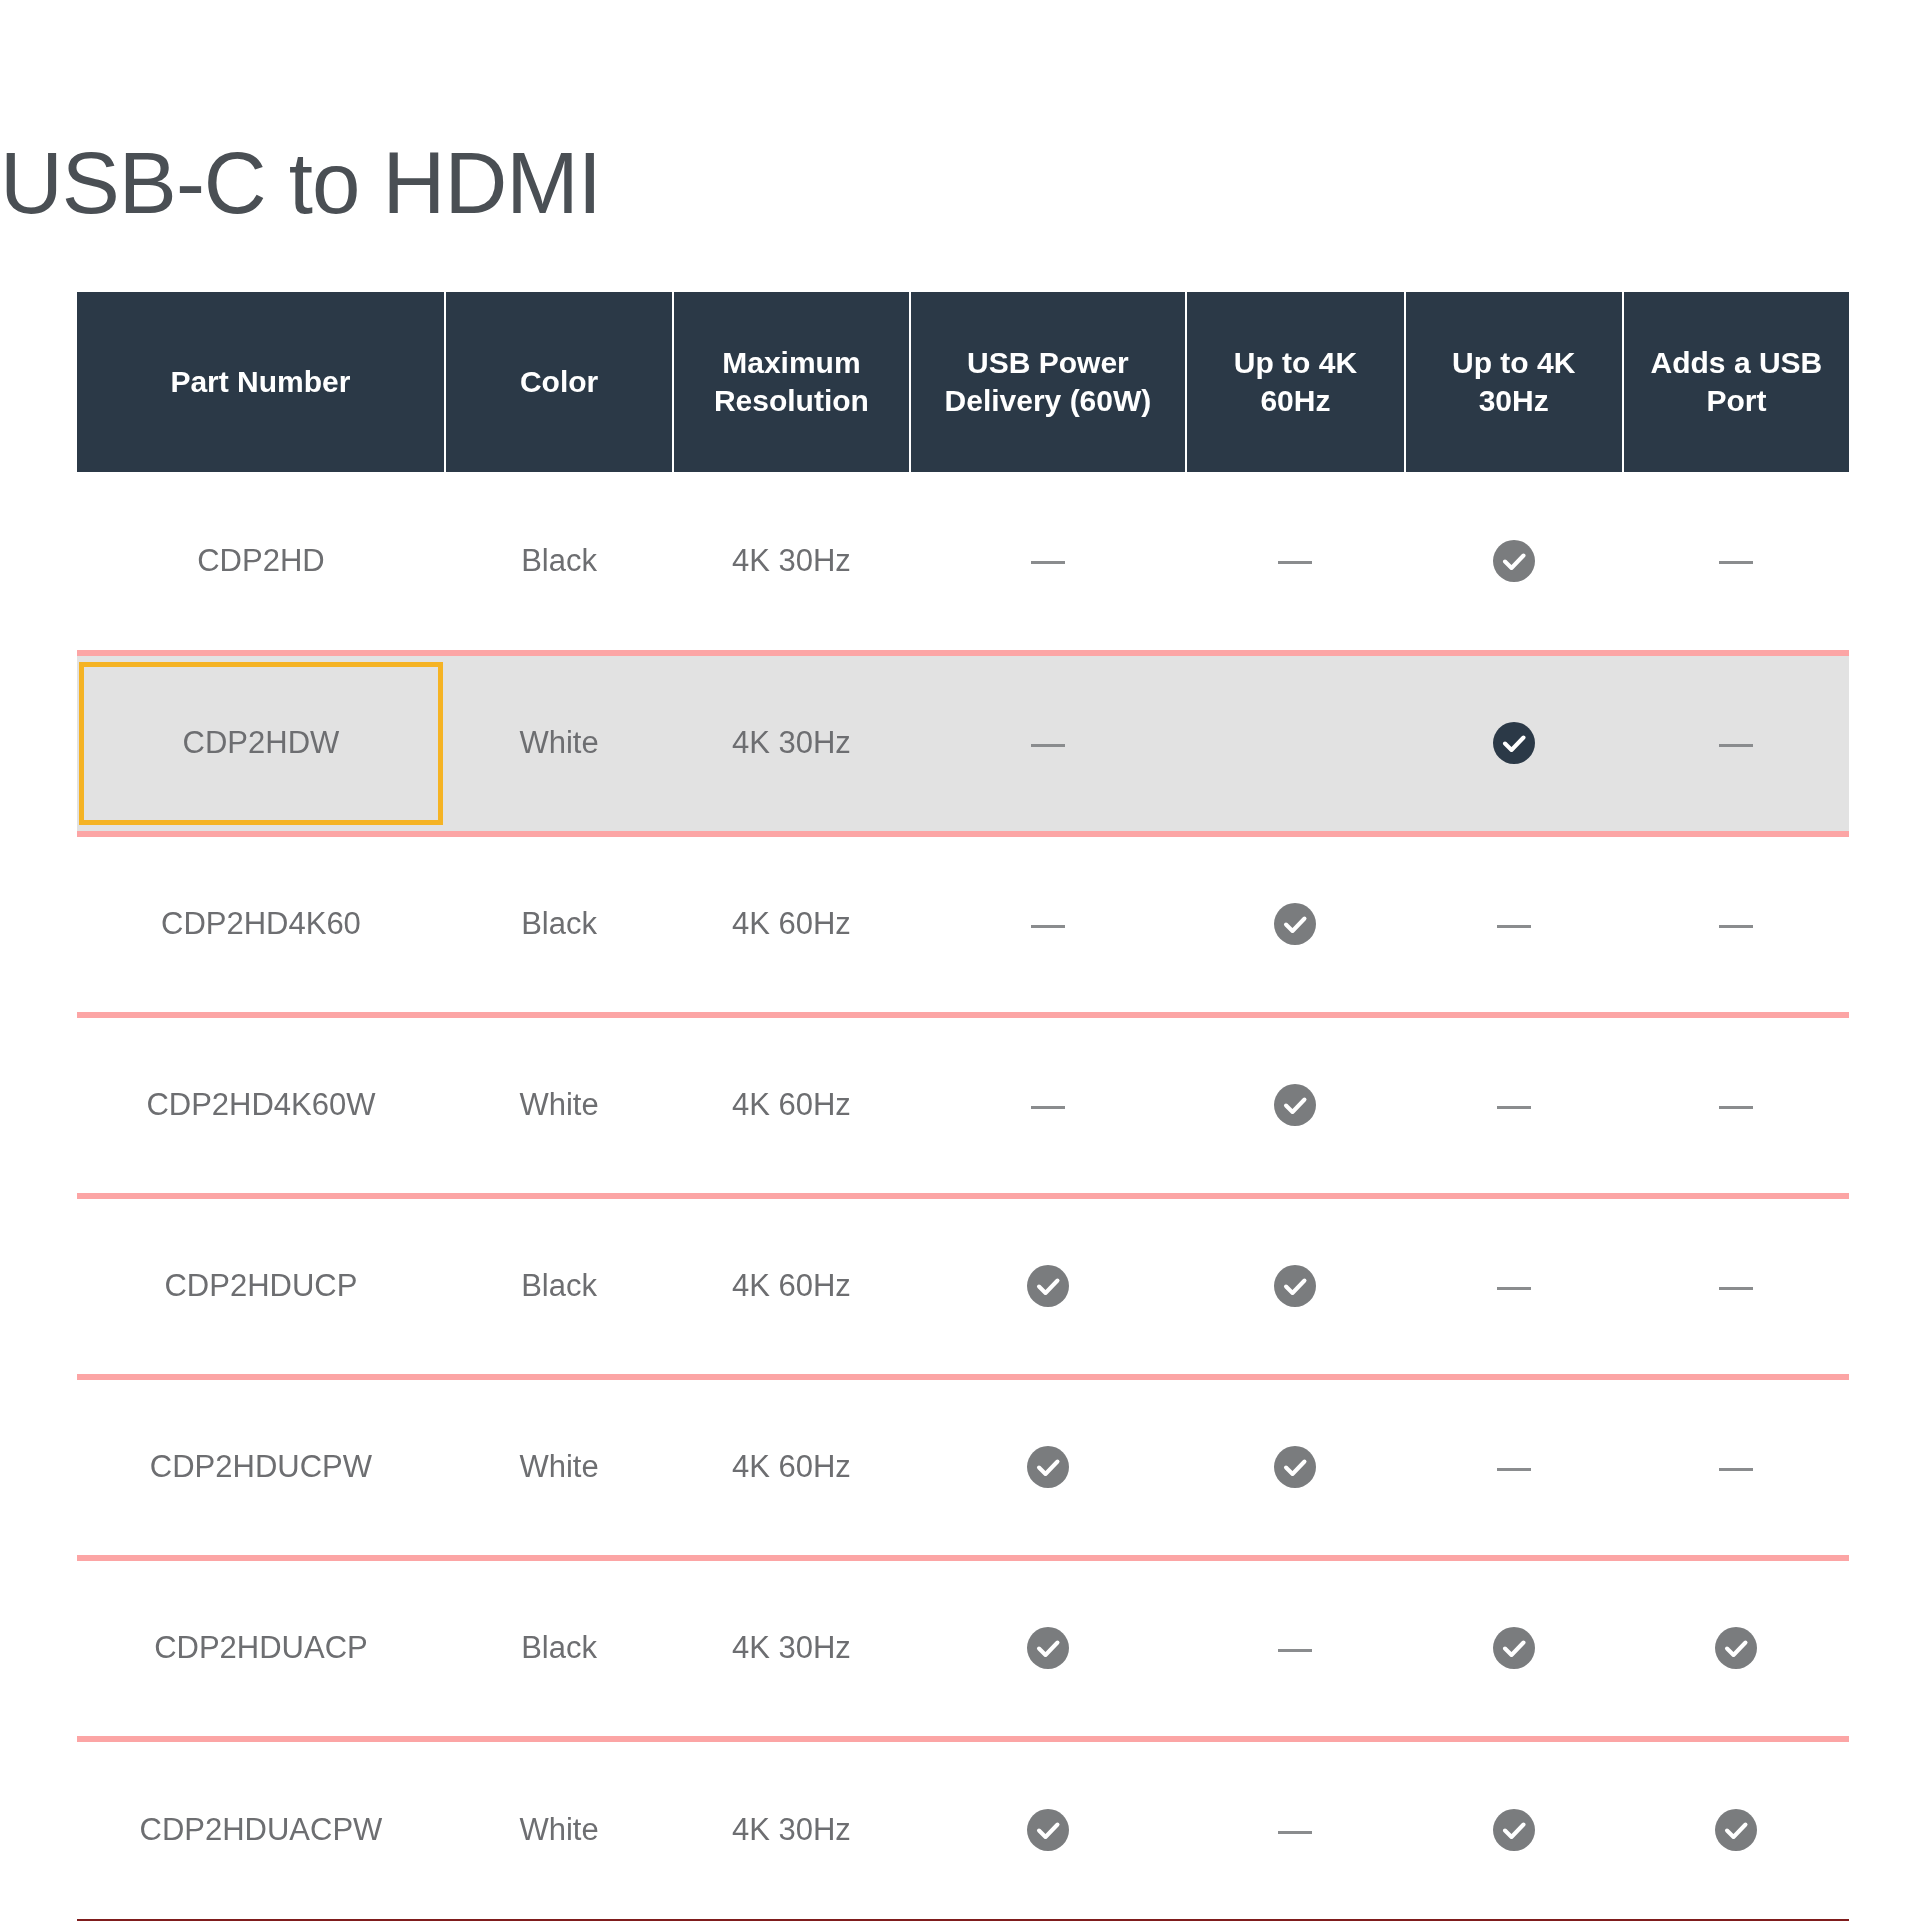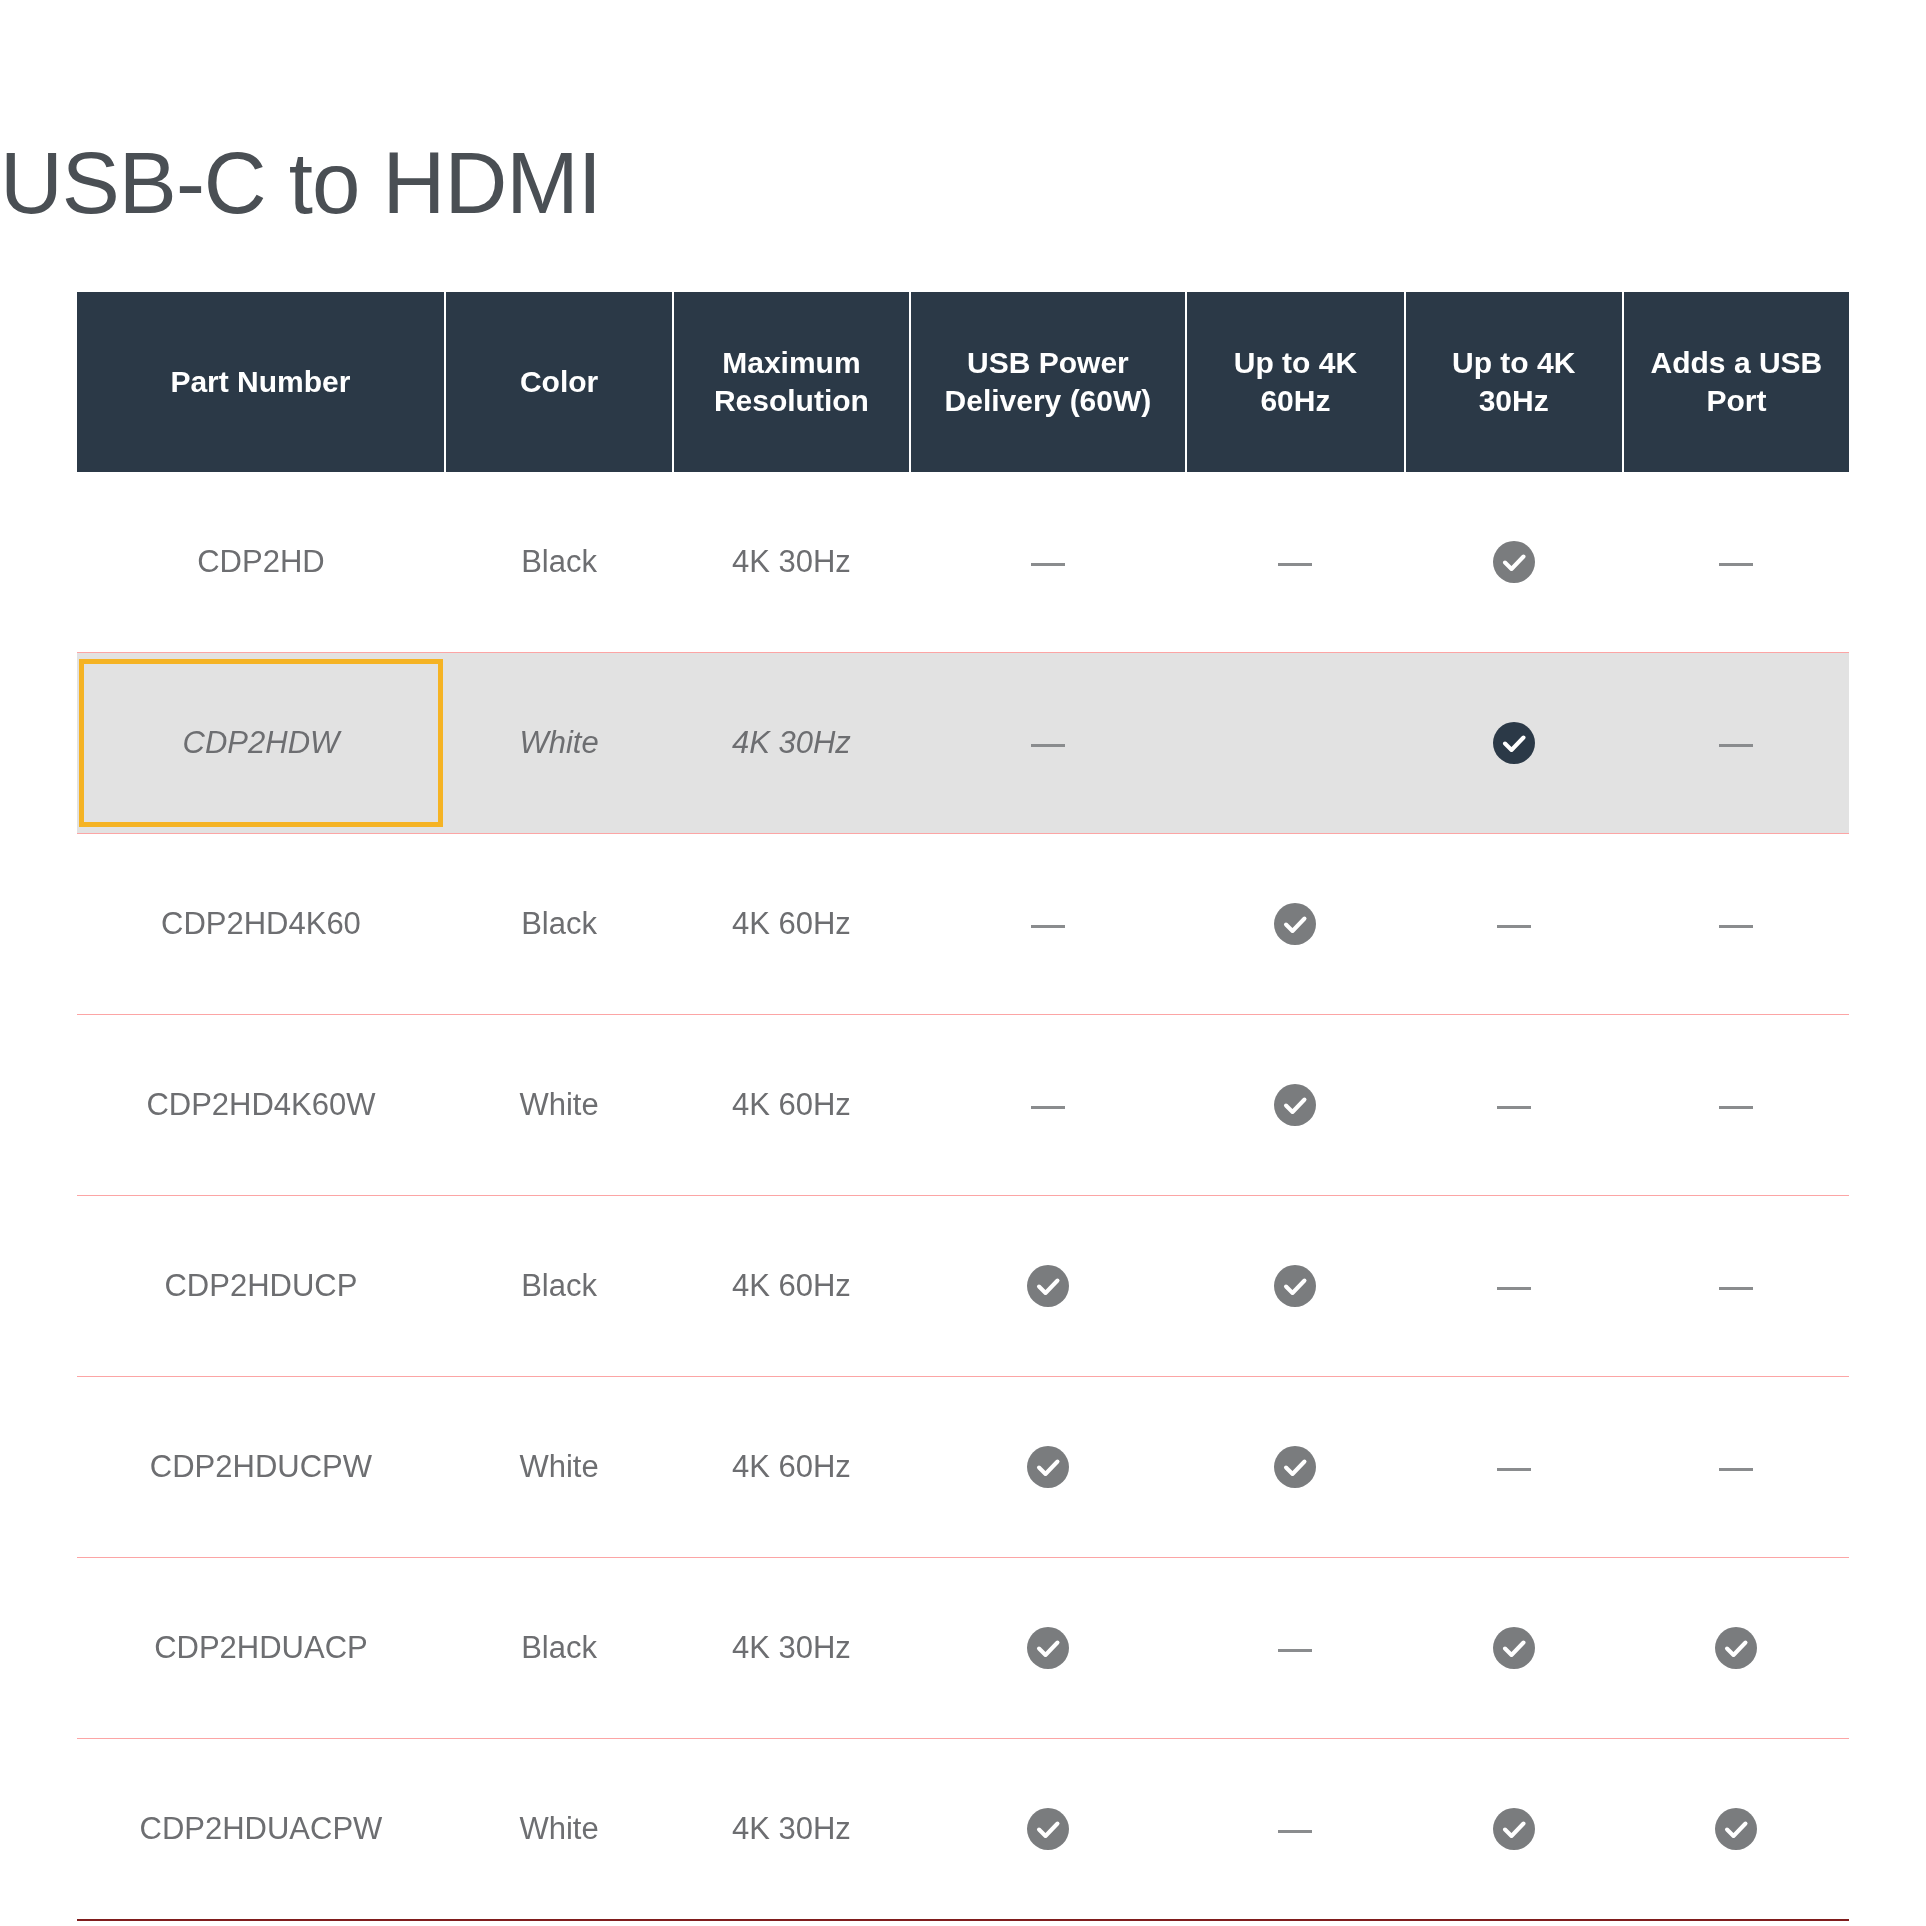--- a/index.html
+++ b/index.html
@@ -54,31 +54,30 @@
     border-right: none;
     margin-top: 17px;
   }
   table.compat tbody td {
     font-size: 31px;
     font-weight: 400;
     text-align: center;
     vertical-align: middle;
     height: 181px;
     color: #6d6e71;
-    border-bottom: 1px solid #fca5a5;
+    border-bottom: 6px solid #fca5a5;
     box-sizing: border-box;
   }
   table.compat tbody tr:last-child td {
     border-bottom: 2px solid #7f1d1d;
   }
   tr.highlight td {
     background: #e2e2e2;
     font-weight: bold;
     color: #3b3b3d;
-    font-style: italic;
   }
   td.part-cell {
     position: relative;
   }
   tr.highlight td.part-cell {
     background: #e2e2e2;
   }
   tr.highlight td.part-cell .hl-box {
     position: absolute;
     left: 2px;

